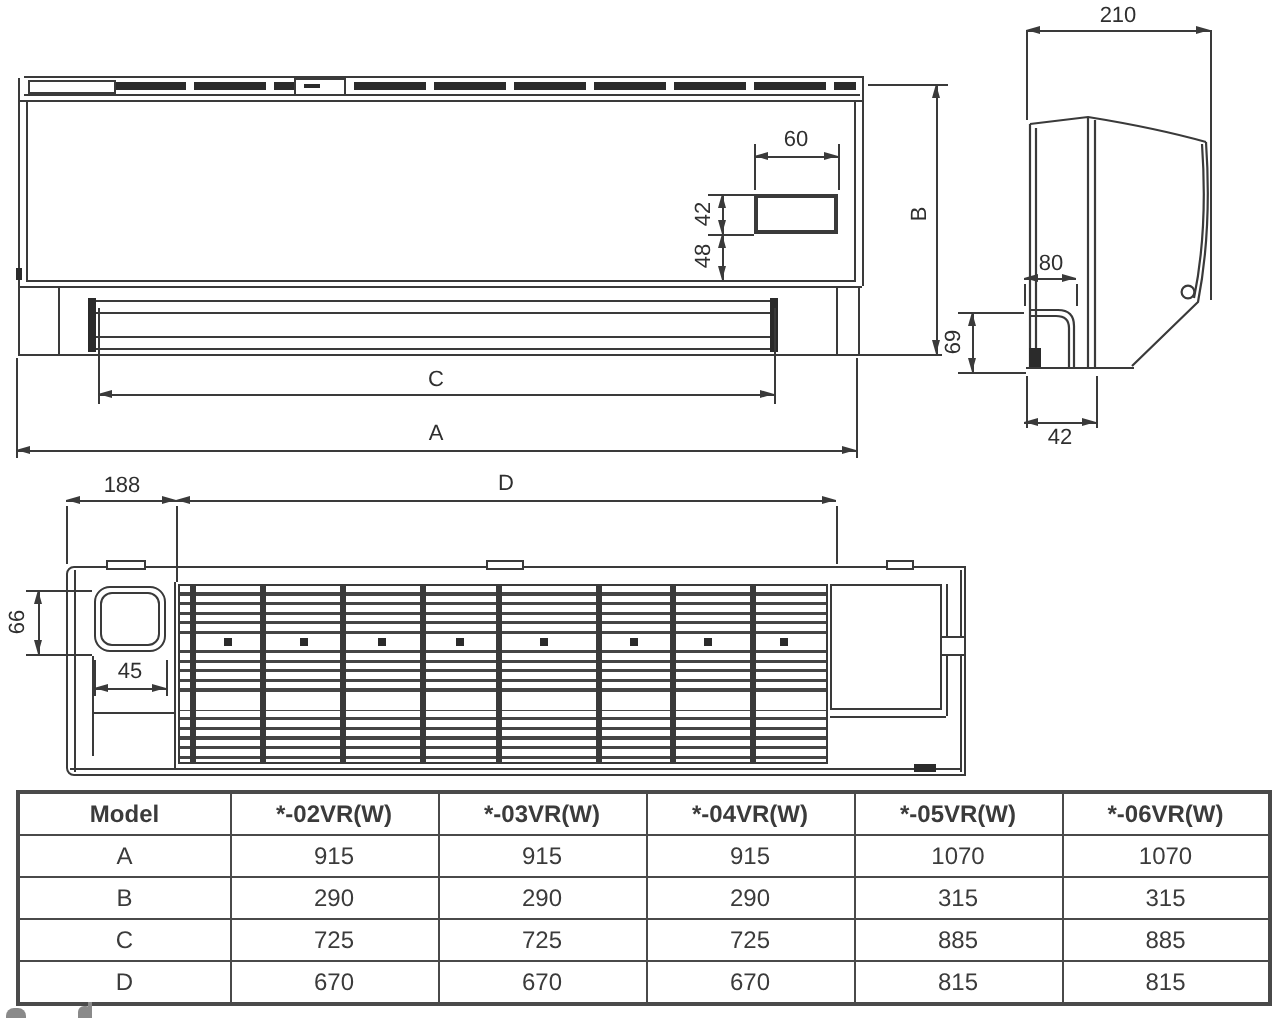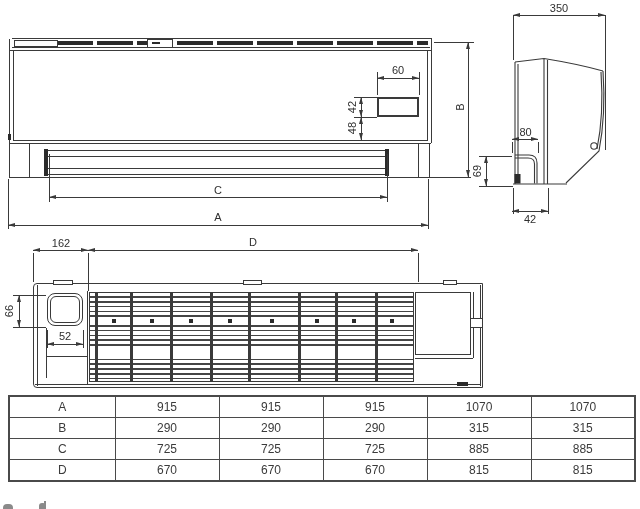--- a/index.html
+++ b/index.html
@@ -125,21 +125,21 @@
       <rect x="11.5" y="119" width="6" height="9.5" fill="#2b2b2b" stroke="none"></rect>
     </svg>
   </div>
 
   <div>
     <div class="vl" style="left:513px;top:15px;height:45px;"></div>
     <div class="vl" style="left:605px;top:15px;height:135px;"></div>
     <div class="hl" style="left:513px;top:15px;width:92px;"></div>
     <span class="ah l" style="left:513px;top:13px;"></span>
       <span class="ah r" style="left:598px;top:13px;"></span>
-    <div class="lbl" style="left:536px;top:1px;width:46px;">350</div>
+    <div class="lbl" style="left:536px;top:1px;width:46px;">210</div>
   </div>
   <div>
     <div class="vl" style="left:512px;top:142px;height:11px;"></div>
     <div class="vl" style="left:538px;top:142px;height:11px;"></div>
     <div class="hl" style="left:512px;top:139px;width:26px;"></div>
     <span class="ah l" style="left:512px;top:137px;"></span>
       <span class="ah r" style="left:531px;top:137px;"></span>
     <div class="lbl" style="left:512px;top:125px;width:27px;">80</div>
   </div>
   <div>
@@ -200,56 +200,64 @@
     <div class="bx" style="left:470px;top:318px;width:13px;height:10px;background:#fff;"></div>
     <div class="fill" style="left:457px;top:382px;width:11px;height:4px;"></div>
   </div>
 
   <div>
     <div class="vl" style="left:33px;top:253px;height:29px;"></div>
     <div class="vl" style="left:88px;top:253px;height:38px;"></div>
     <div class="hl" style="left:33px;top:250px;width:55px;"></div>
     <span class="ah l" style="left:33px;top:248px;"></span>
       <span class="ah r" style="left:81px;top:248px;"></span>
-    <div class="lbl" style="left:41px;top:236px;width:40px;">162</div>
+    <div class="lbl" style="left:41px;top:236px;width:40px;">188</div>
   </div>
   <div>
     <div class="vl" style="left:418px;top:253px;height:29px;"></div>
     <div class="hl" style="left:88px;top:250px;width:330px;"></div>
     <span class="ah l" style="left:88px;top:248px;"></span>
       <span class="ah r" style="left:411px;top:248px;"></span>
     <div class="lbl" style="left:233px;top:235px;width:40px;">D</div>
   </div>
   <div>
     <div class="vl" style="left:47px;top:330px;height:18px;"></div>
     <div class="vl" style="left:83px;top:330px;height:18px;"></div>
     <div class="hl" style="left:47px;top:344px;width:36px;"></div>
     <span class="ah l" style="left:47px;top:342px;"></span>
       <span class="ah r" style="left:76px;top:342px;"></span>
-    <div class="lbl" style="left:47px;top:329px;width:36px;">52</div>
+    <div class="lbl" style="left:47px;top:329px;width:36px;">45</div>
   </div>
   <div>
     <div class="hl" style="left:13px;top:295px;width:33px;"></div>
     <div class="hl" style="left:13px;top:327px;width:33px;"></div>
     <div class="vl" style="left:19px;top:295px;height:32px;"></div>
     <span class="ah u" style="left:17px;top:295px;"></span>
       <span class="ah d" style="left:17px;top:320px;"></span>
     <div class="lbl rot" style="left:-2px;top:304px;width:22px;">66</div>
   </div>
 
   <table class="spec">
     <colgroup>
         <col style="width:106px">
         <col style="width:104px">
         <col style="width:104px">
         <col style="width:104px">
         <col style="width:104px">
         <col style="width:104px">
       </colgroup>
     <tbody>
+        <tr>
+      <th>Model</th>
+      <th>*-02VR(W)</th>
+      <th>*-03VR(W)</th>
+      <th>*-04VR(W)</th>
+      <th>*-05VR(W)</th>
+      <th>*-06VR(W)</th>
+    </tr>
     <tr>
       <td>A</td>
       <td>915</td>
       <td>915</td>
       <td>915</td>
       <td>1070</td>
       <td>1070</td>
     </tr>
     <tr>
       <td>B</td>

